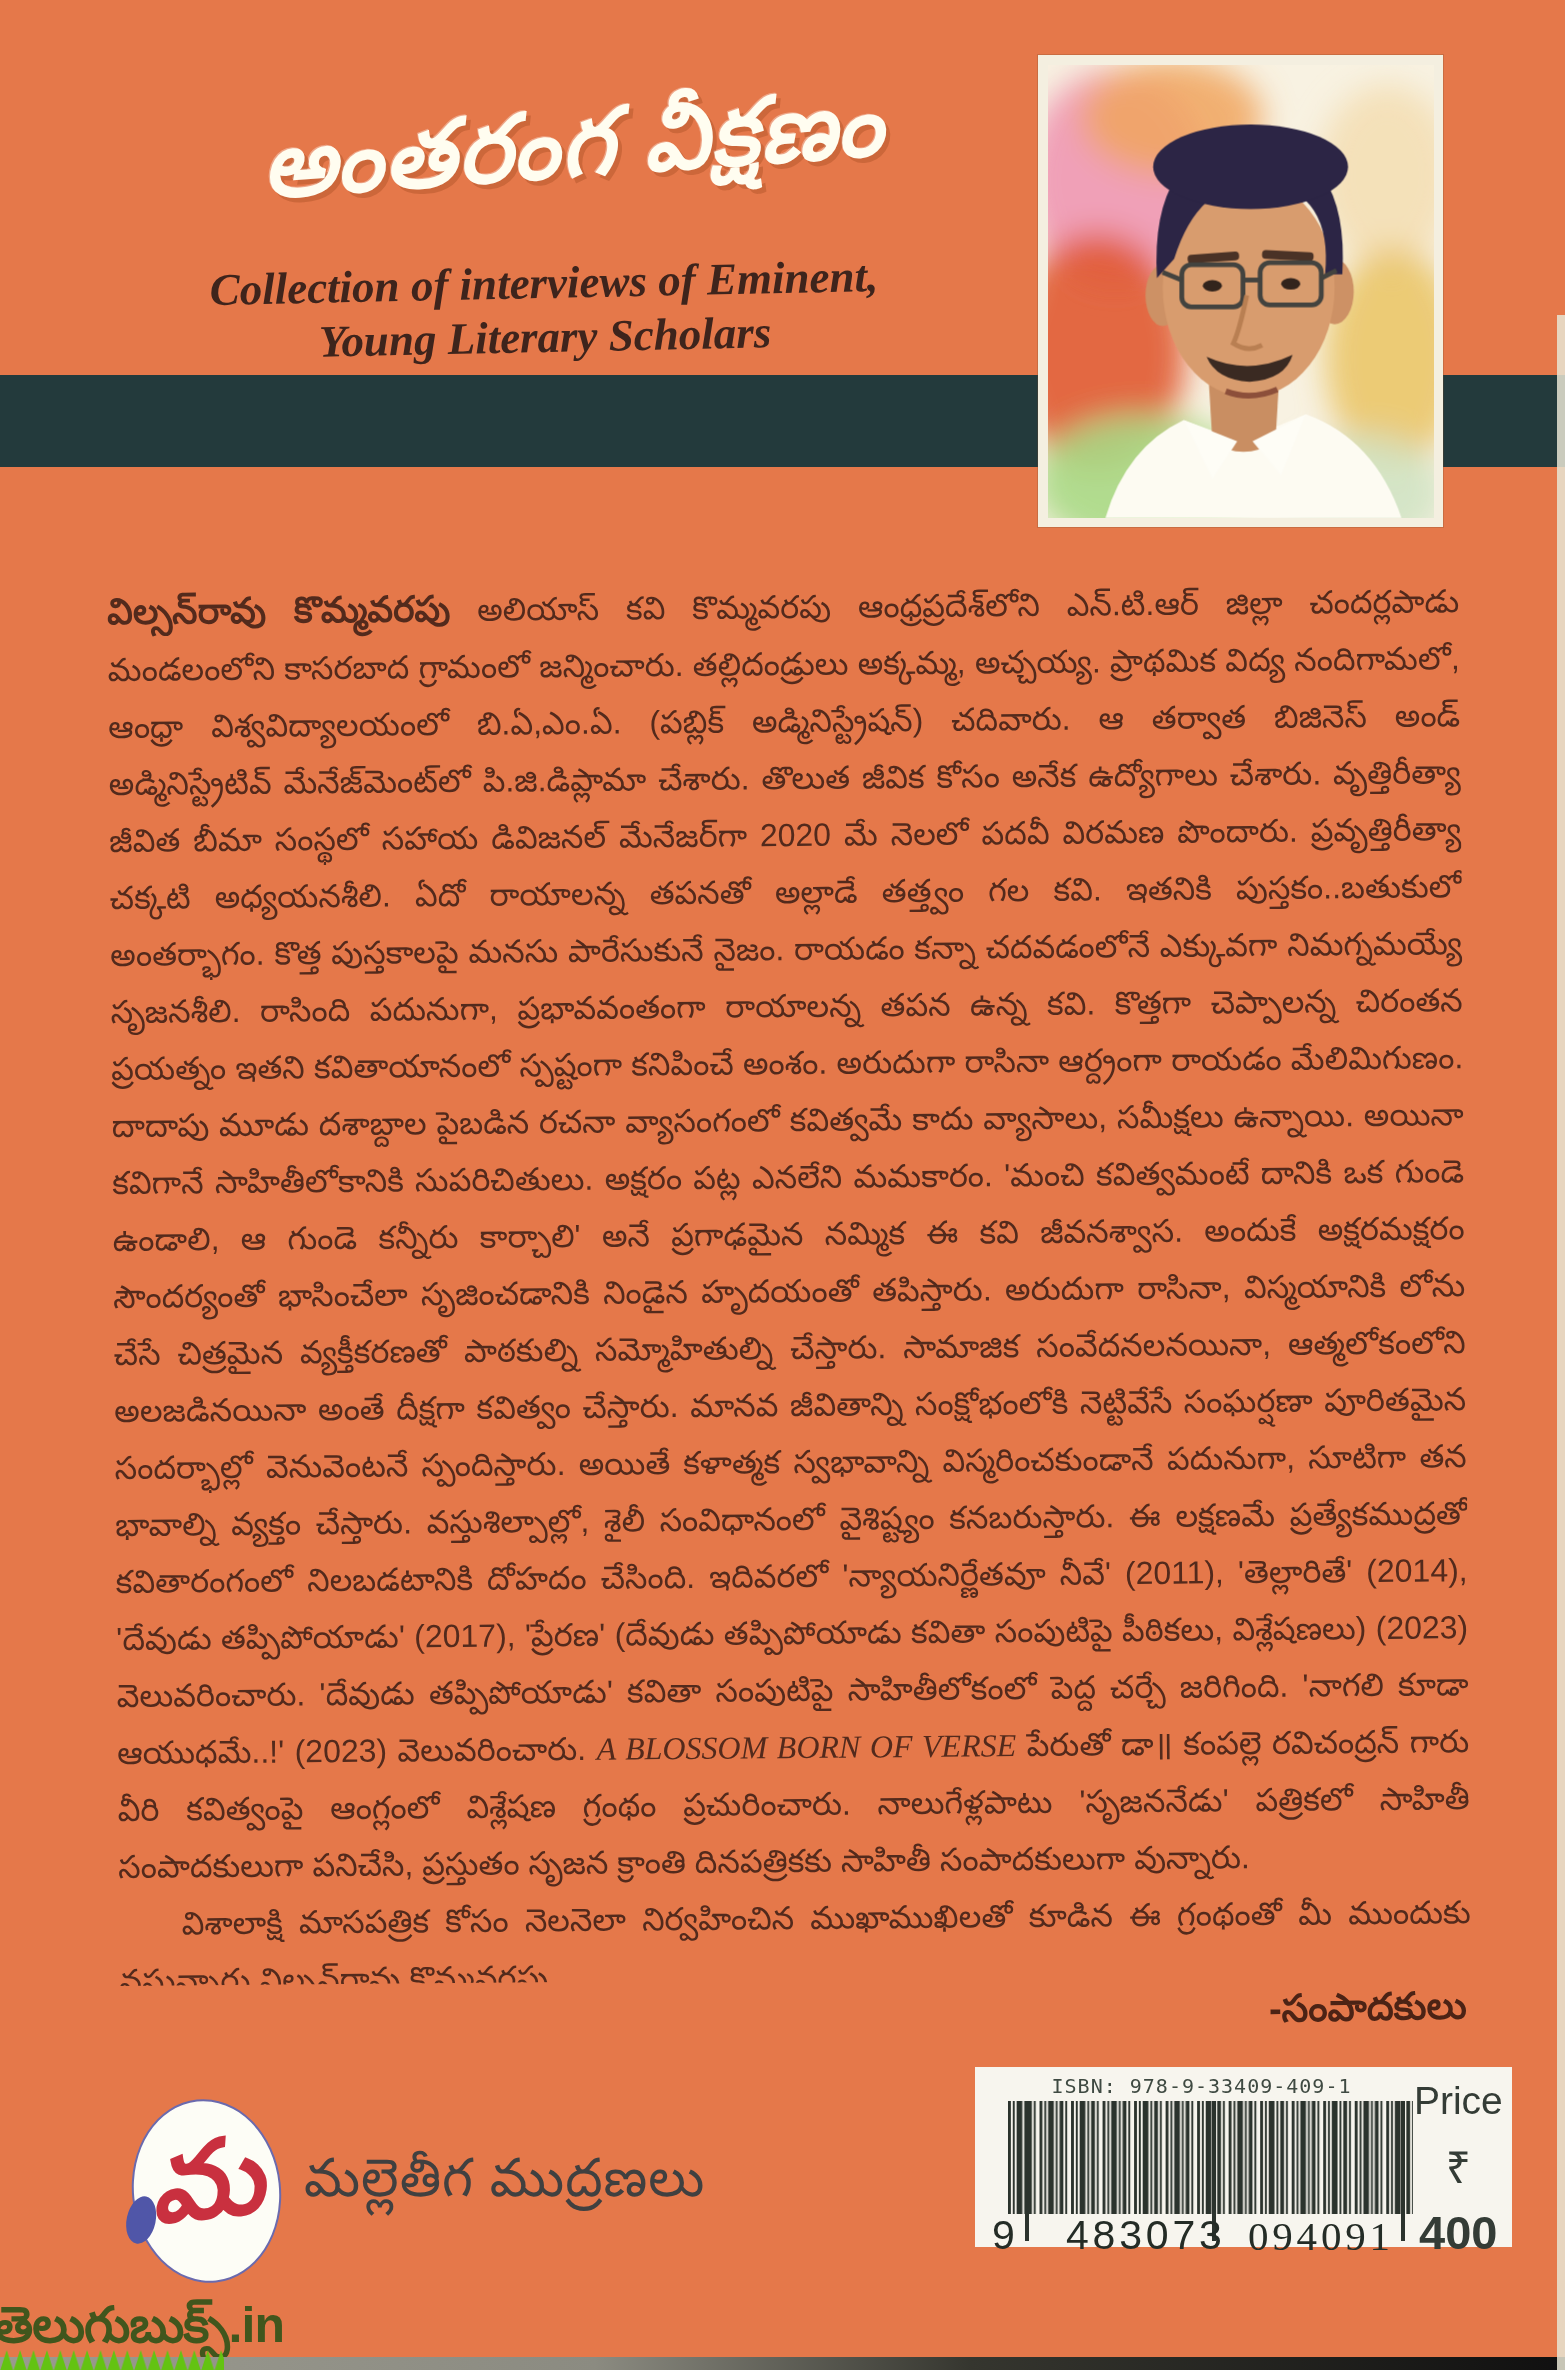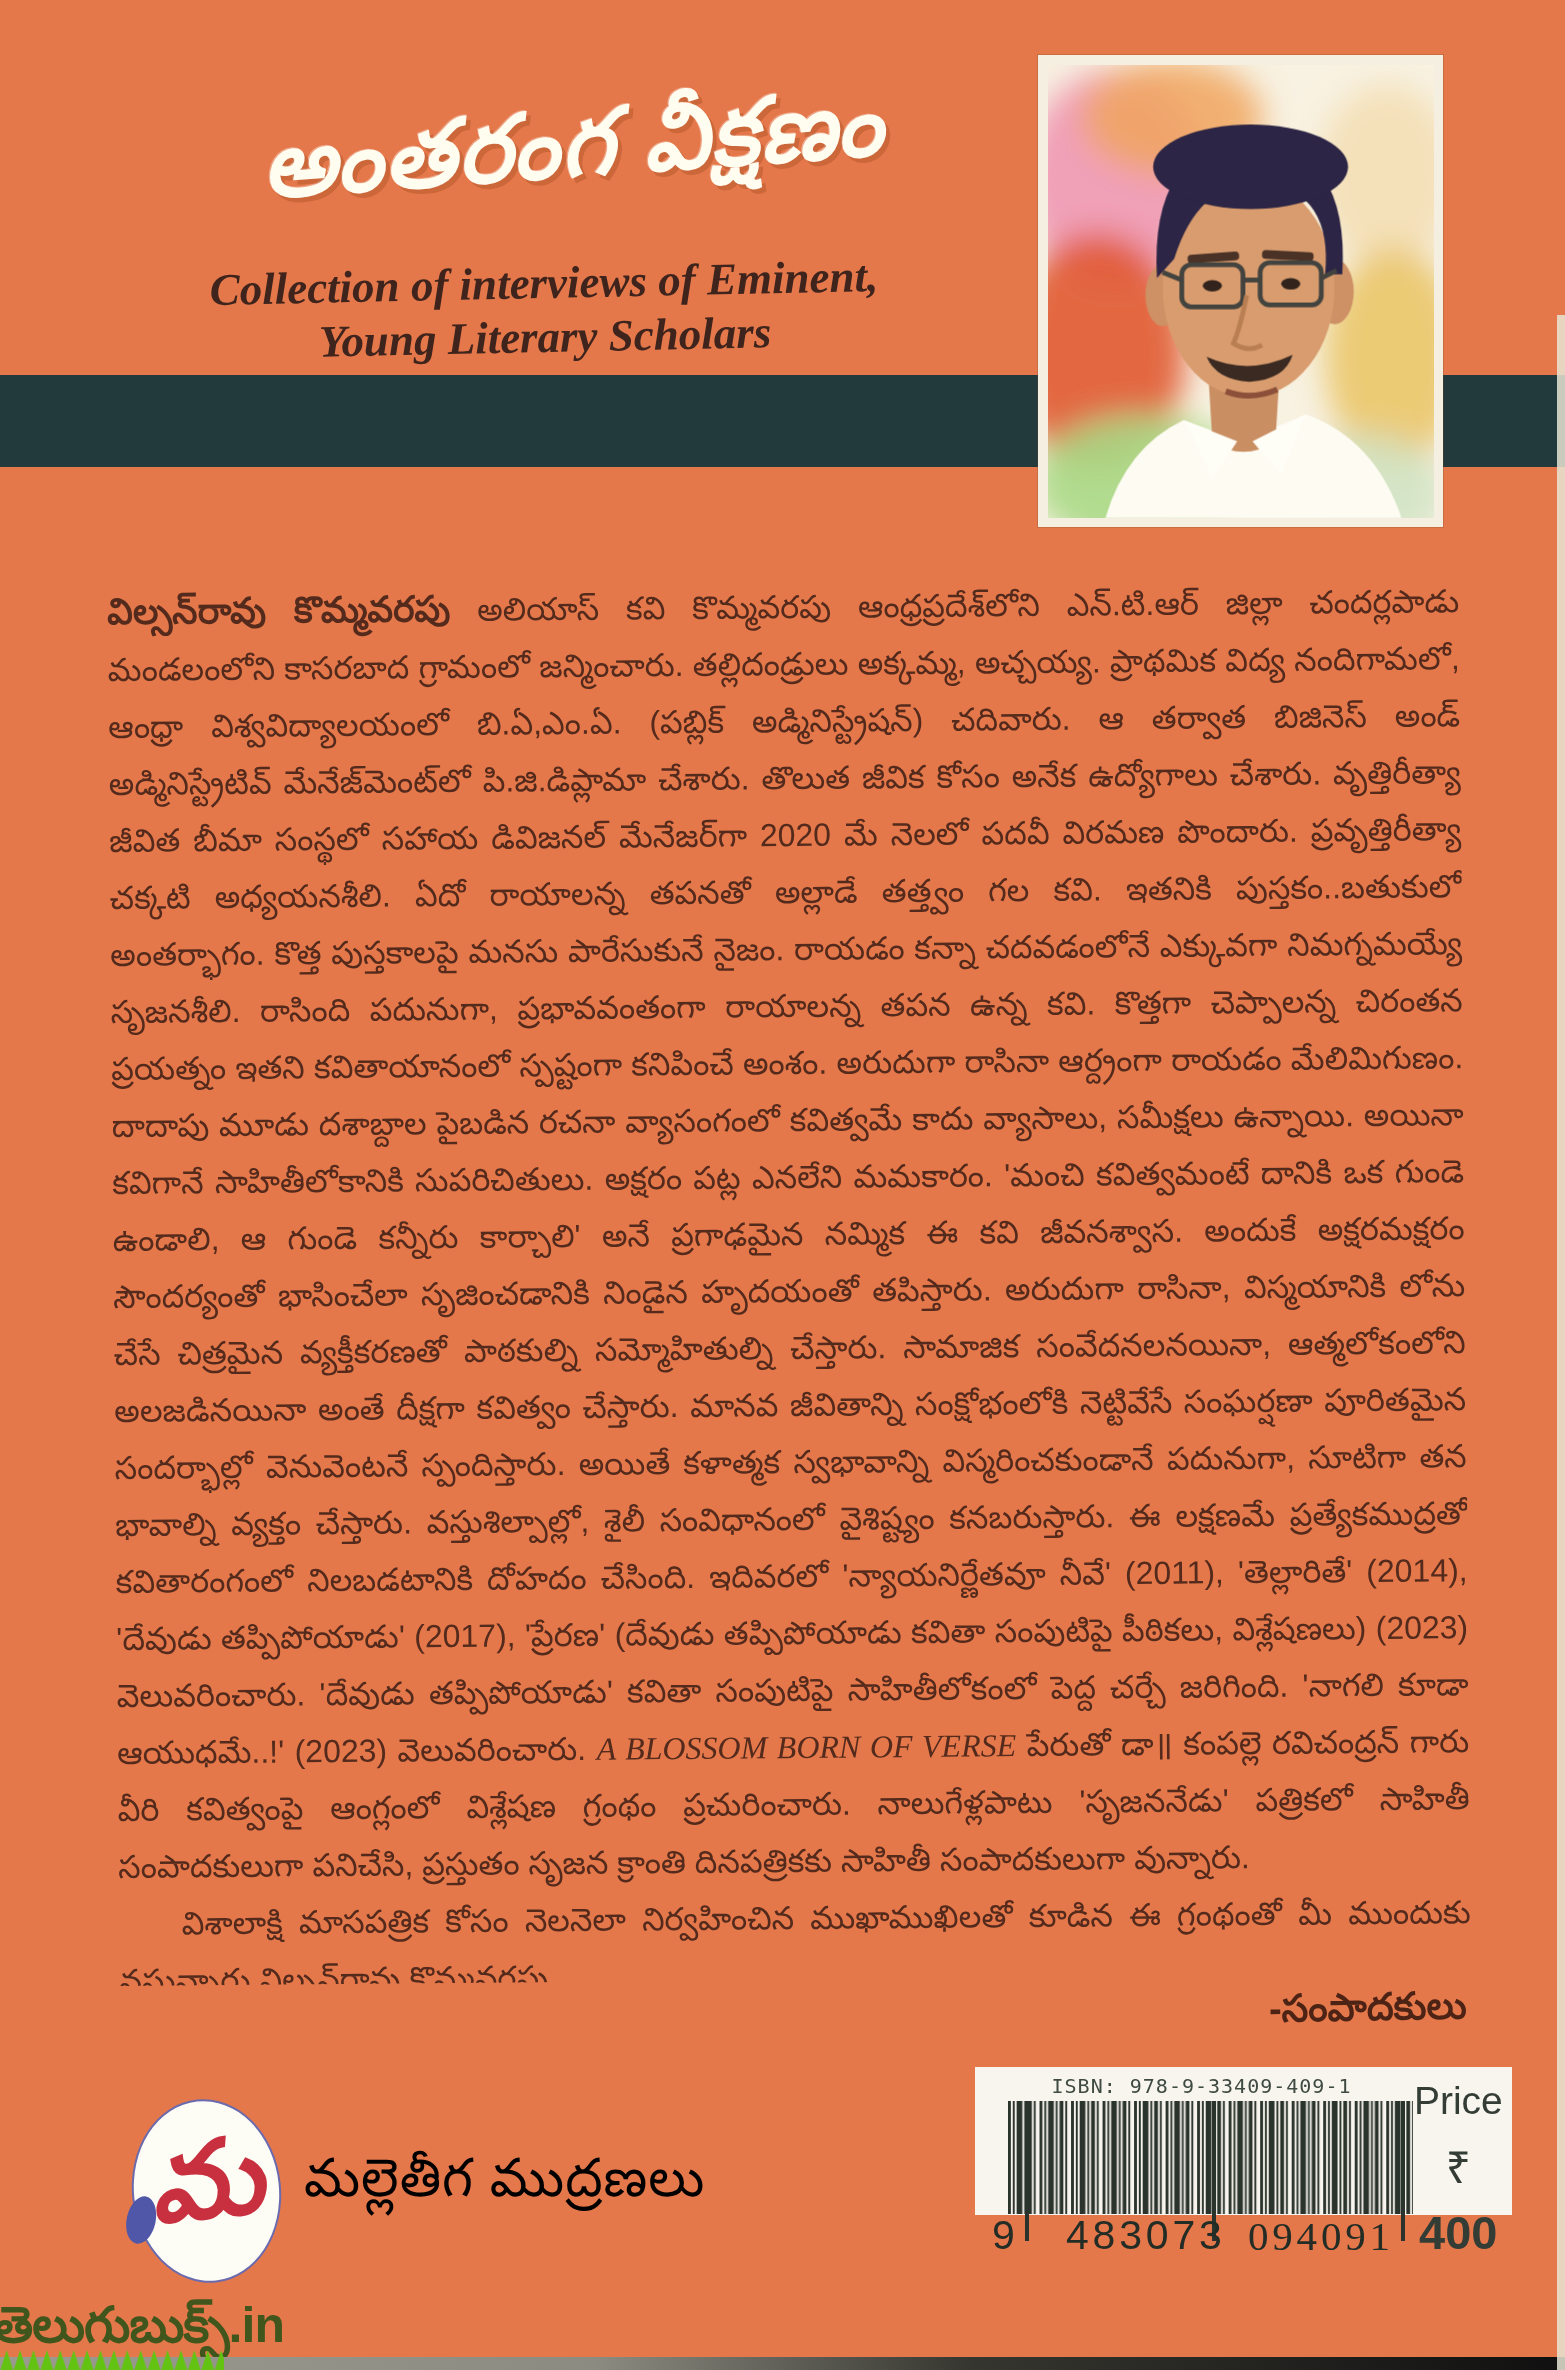--- a/index.html
+++ b/index.html
@@ -51,25 +51,25 @@
   }
   .pub-logo .blue-dot{
     position:absolute;left:-9.6px;top:88px;width:29px;height:48px;border-radius:50%;
     background:#5056a8;transform:rotate(18deg);
   }
   .pub-logo .logo-letter{
     position:absolute;left:0;top:17px;width:100%;text-align:center;
     font-size:107px;font-weight:bold;font-style:italic;color:#c9303f;
   }
   .pub-name{
-    position:absolute;left:304px;top:2147px;font-size:53px;color:#000000;
+    position:absolute;left:304px;top:2147px;font-size:53px;color:#404040;
     letter-spacing:1px;
   }
   
-  .barcode-box{position:absolute;left:975px;top:2067px;width:537px;height:148px;background:#f7f5ee;}
+  .barcode-box{position:absolute;left:975px;top:2067px;width:537px;height:180px;background:#f7f5ee;}
   .isbn{
     position:absolute;left:0;top:6.7px;width:453px;text-align:center;
     font-family:"DejaVu Sans Mono",monospace;font-size:20px;color:#3f4a42;letter-spacing:1px;
   }
   .bars{position:absolute;left:32.5px;top:34px;width:405px;height:113px;}
   .guard{position:absolute;top:34px;width:3.8px;height:140px;background:#2b332d;}
   .g1{left:50px;} .g2{left:237px;} .g3{left:426px;}
   .digits{position:absolute;top:145px;left:0;width:453px;height:50px;font-size:41px;color:#242c26;}
   .digits span{position:absolute;top:0;}
   .d1{left:17px;} .d2{left:91px;letter-spacing:3.8px;} .d3{left:273px;letter-spacing:3.8px;font-family:Liberation Serif, serif;}

